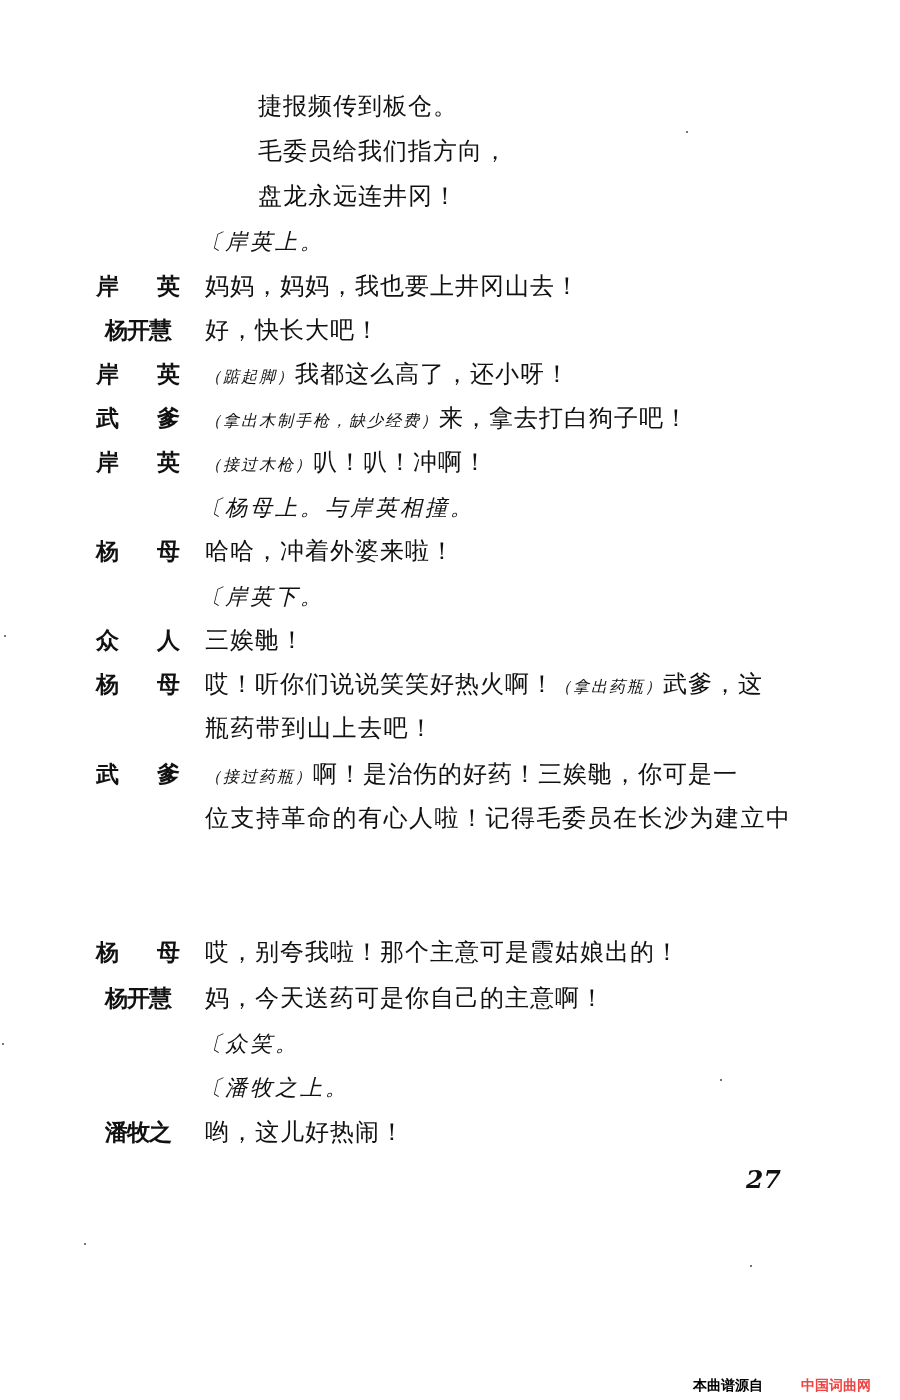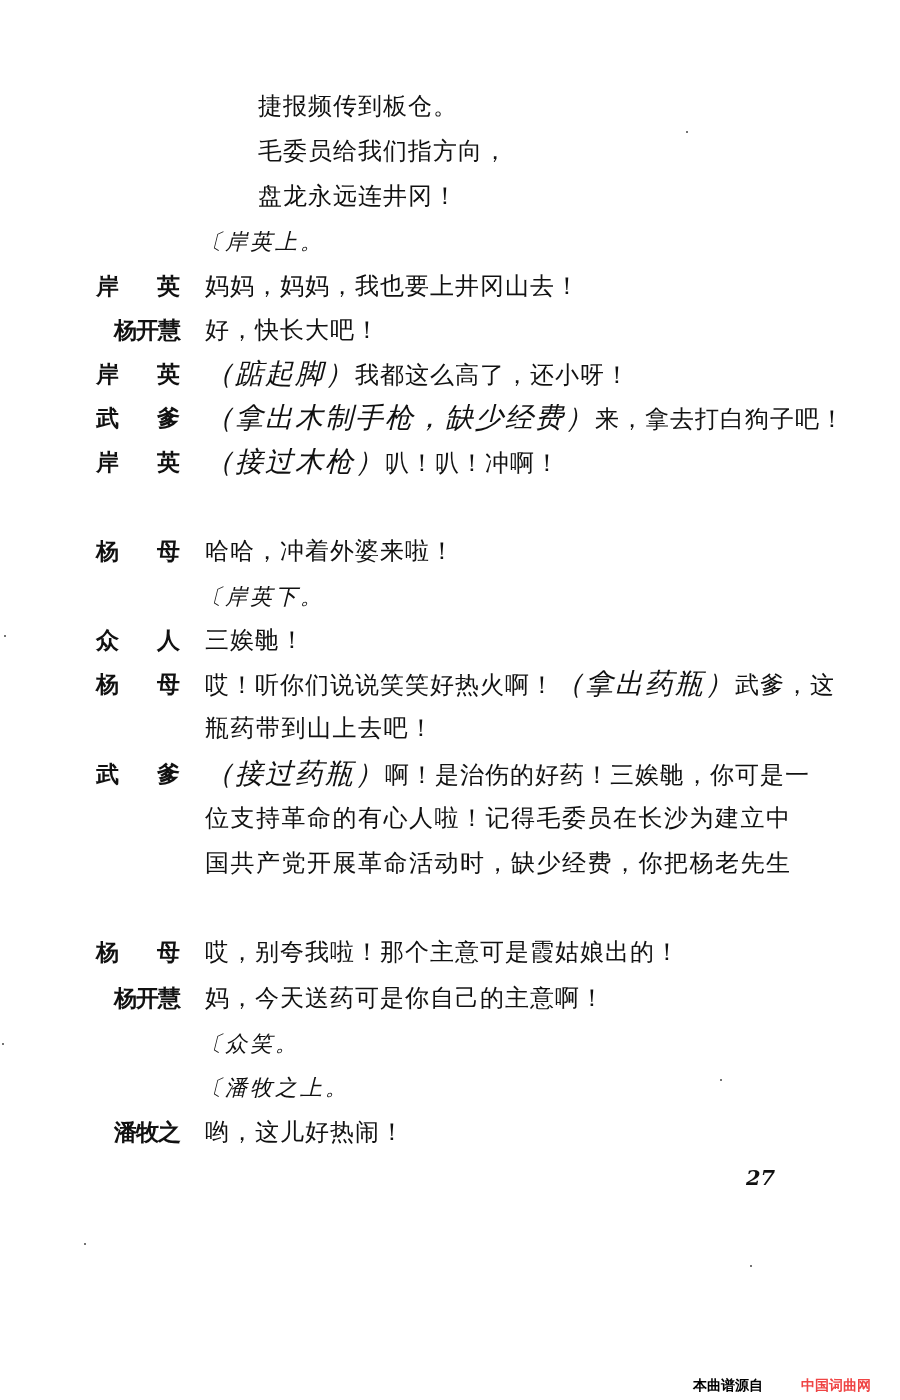--- a/index.html
+++ b/index.html
@@ -4,26 +4,26 @@
 <style>
   html, body { margin: 0; padding: 0; }
   body {
     width: 900px; height: 1400px; background: #ffffff; position: relative; overflow: hidden;
     font-family: "DejaVu Serif", "Liberation Serif", serif; color: #111;
   }
   .page { position: absolute; left: 0; top: 3px; width: 824px; height: 1400px; }
   .song { position: absolute; left: 258px; font-size: 24px; letter-spacing: 1px; line-height: 30px; white-space: nowrap; }
   .row { position: absolute; left: 96px; width: 740px; font-size: 24px; line-height: 30px; }
   .speaker { position: absolute; left: 0; top: 0; width: 84px; font-weight: bold; font-family: "DejaVu Sans", "Liberation Sans", sans-serif; font-size: 23px; display: flex; justify-content: space-between; white-space: nowrap; }
-  .speaker.three { justify-content: flex-end; letter-spacing: -1px; }
+  .speaker.three { justify-content: center; letter-spacing: -1px; }
   .line { position: absolute; left: 109px; white-space: nowrap; letter-spacing: 1px; }
   .cont { position: absolute; left: 205px; font-size: 24px; line-height: 30px; white-space: nowrap; letter-spacing: 1.5px; }
   .stage { position: absolute; left: 200px; font-size: 22px; line-height: 30px; white-space: nowrap; letter-spacing: 3px; font-style: italic; }
-  .paren { font-size: 28px; font-style: italic; letter-spacing: 2px; }
-  .pagenum { position: absolute; left: 746px; top: 1162px; font-size: 21px; font-weight: bold; font-style: italic; font-family: "DejaVu Serif", serif; }
+  .paren { font-size: 16px; font-style: italic; letter-spacing: 2px; }
+  .pagenum { position: absolute; left: 746px; top: 1162px; font-size: 25px; font-weight: bold; font-style: italic; font-family: "DejaVu Serif", serif; }
   .footer { position: absolute; top: 1374px; font-family: "DejaVu Sans", "Liberation Sans", sans-serif; font-weight: bold; font-size: 14px; white-space: nowrap; }
   .footer.left { left: 693px; color: #000; }
   .footer.right { left: 801px; }
   .speck { position: absolute; width: 2px; height: 2px; background: #444; border-radius: 1px; }
 </style>
 </head>
 <body>
 
 <div class="page">
 
@@ -65,20 +65,21 @@
   </div>
 
   <div class="row" style="top:444px">
     <div class="speaker">
         <span>岸</span>
         <span>英</span>
       </div>
     <div class="line"><span class="paren">（接过木枪）</span><span>叭！叭！冲啊！</span></div>
   </div>
 
+  <div class="stage" style="top:490px">〔杨母上。与岸英相撞。</div>
 
   <div class="row" style="top:533px">
     <div class="speaker">
         <span>杨</span>
         <span>母</span>
       </div>
     <div class="line"><span>哈哈，冲着外婆来啦！</span></div>
   </div>
 
   <div class="stage" style="top:579px">〔岸英下。</div>
@@ -101,21 +102,20 @@
   <div class="cont" style="top:710px">瓶药带到山上去吧！</div>
 
   <div class="row" style="top:756px">
     <div class="speaker">
         <span>武</span>
         <span>爹</span>
       </div>
     <div class="line"><span class="paren">（接过药瓶）</span><span>啊！是治伤的好药！三娭毑，你可是一</span></div>
   </div>
   <div class="cont" style="top:800px">位支持革命的有心人啦！记得毛委员在长沙为建立中</div>
-  <div class="cont" style="top:845px">国共产党开展革命活动时，缺少经费，你把杨老先生</div>
 
   <div class="row" style="top:934px">
     <div class="speaker">
         <span>杨</span>
         <span>母</span>
       </div>
     <div class="line"><span>哎，别夸我啦！那个主意可是霞姑娘出的！</span></div>
   </div>
 
   <div class="row" style="top:980px">

